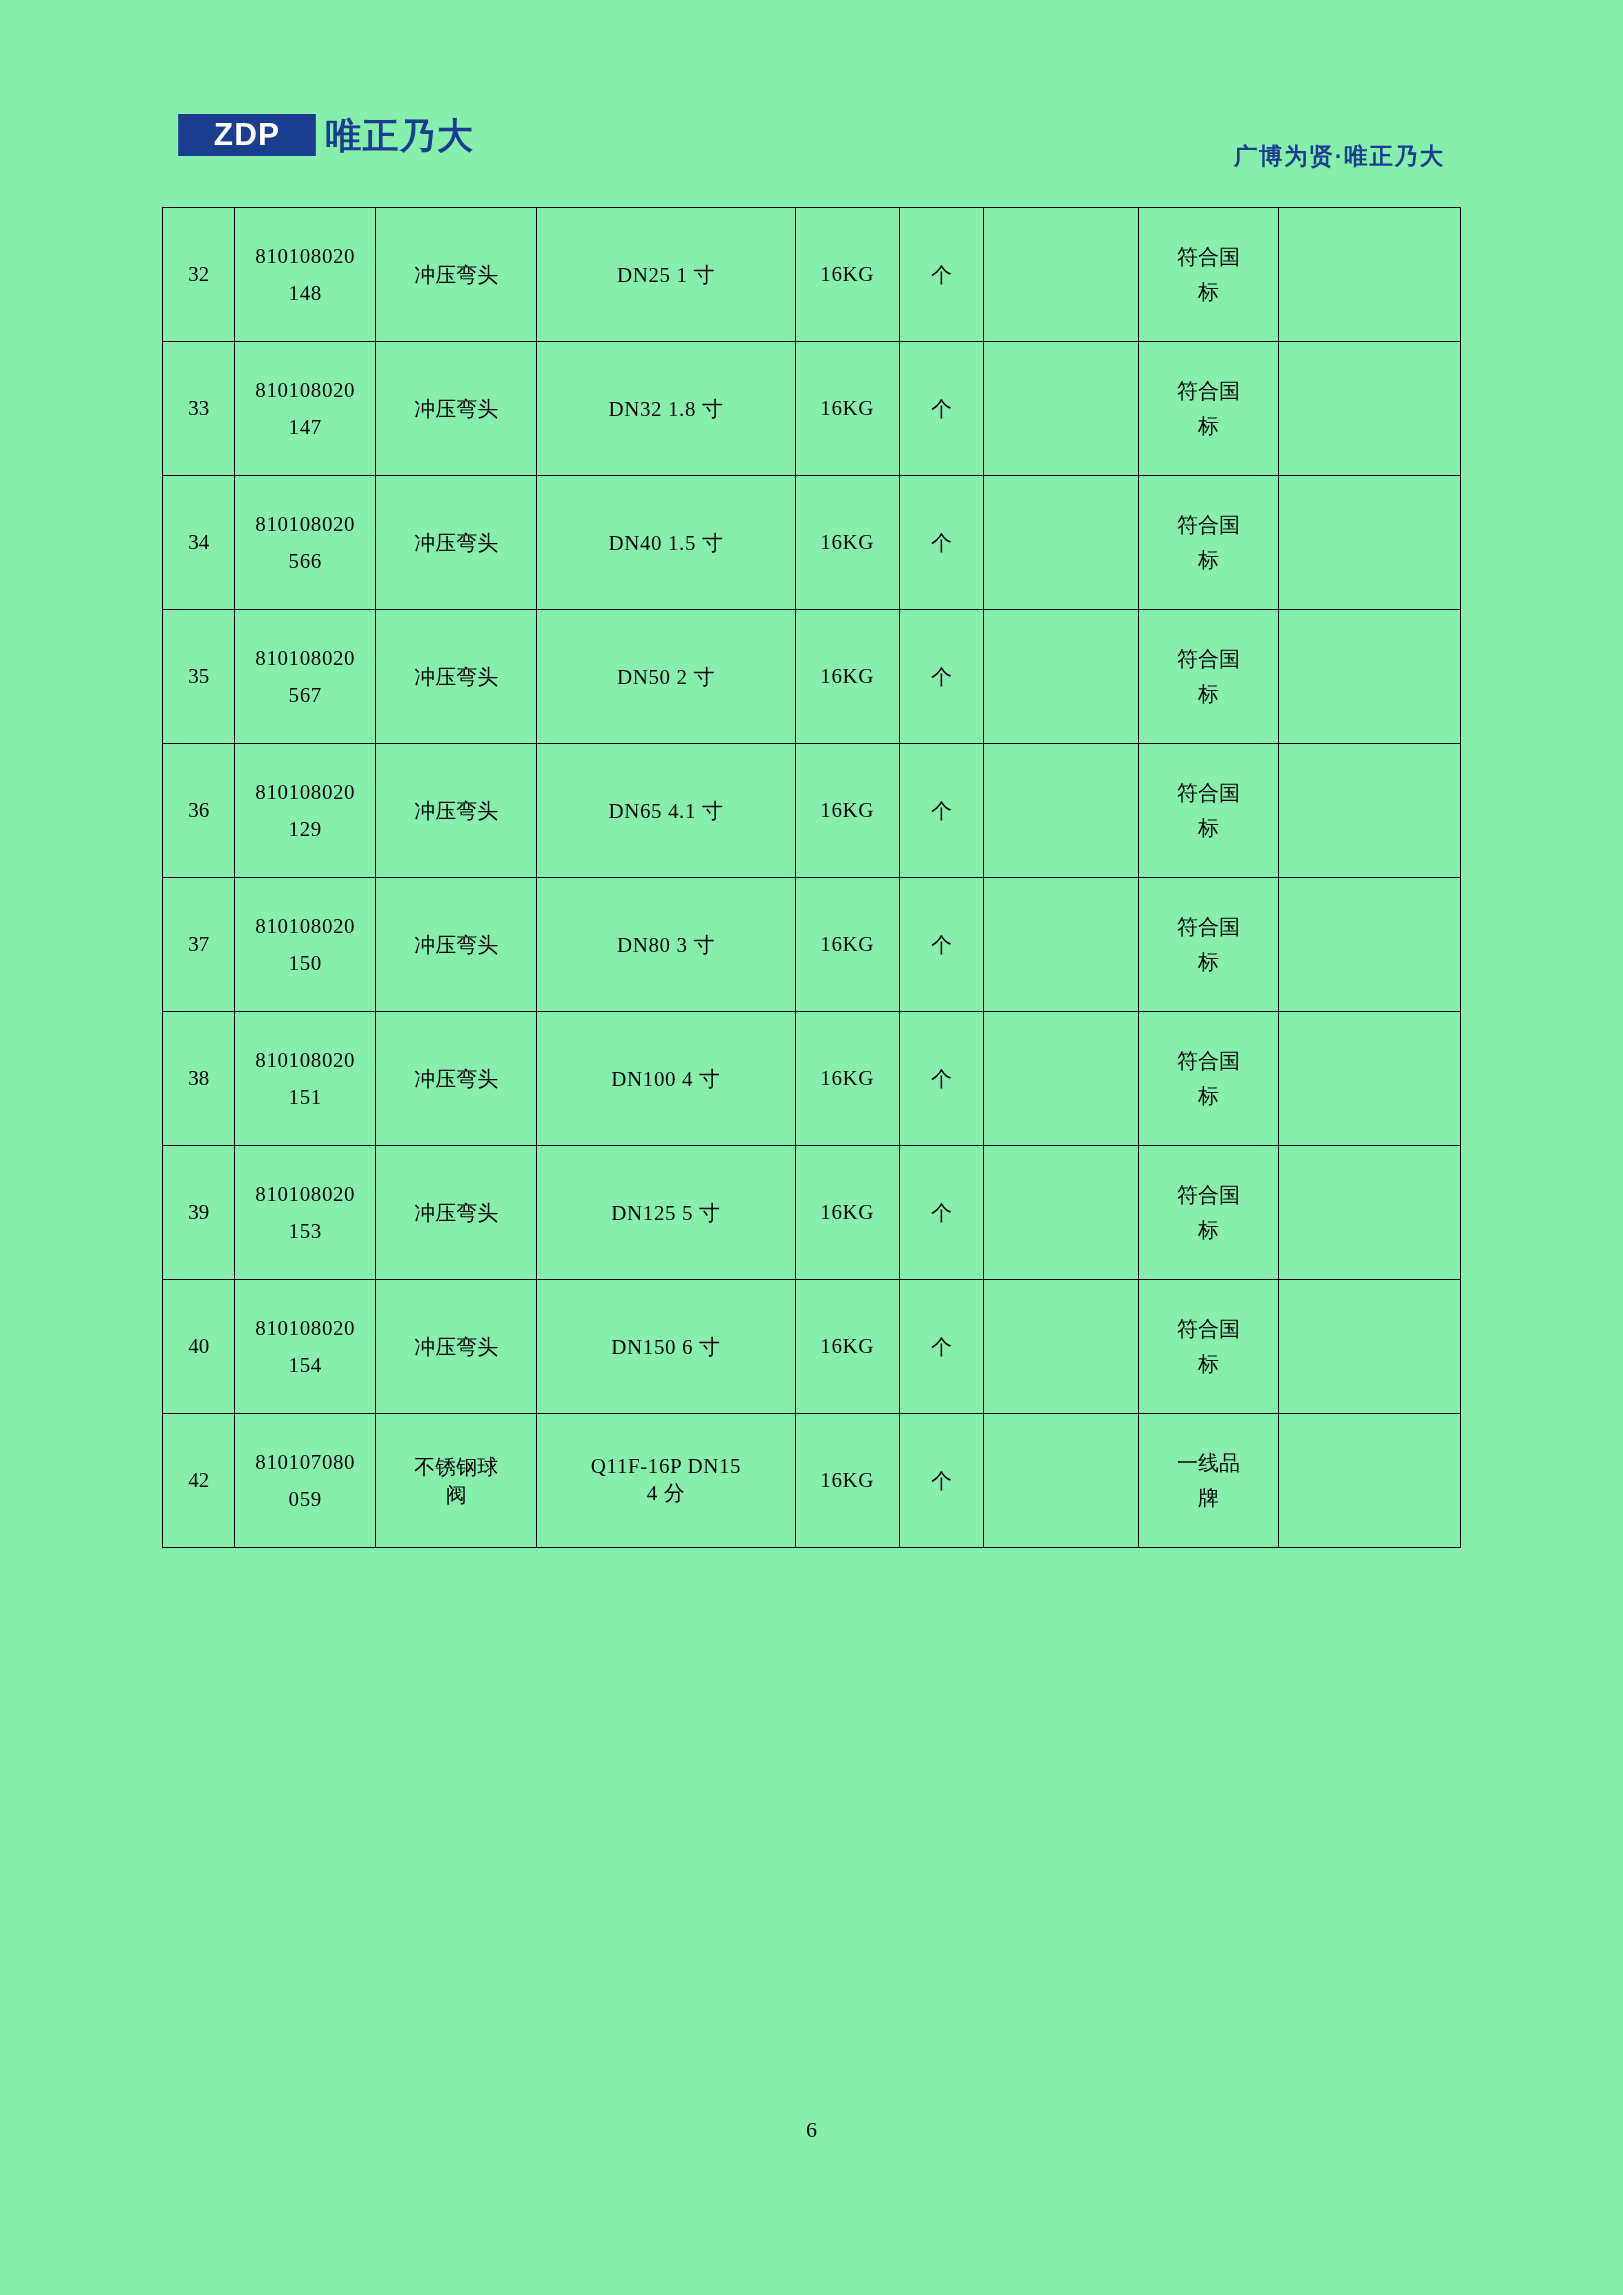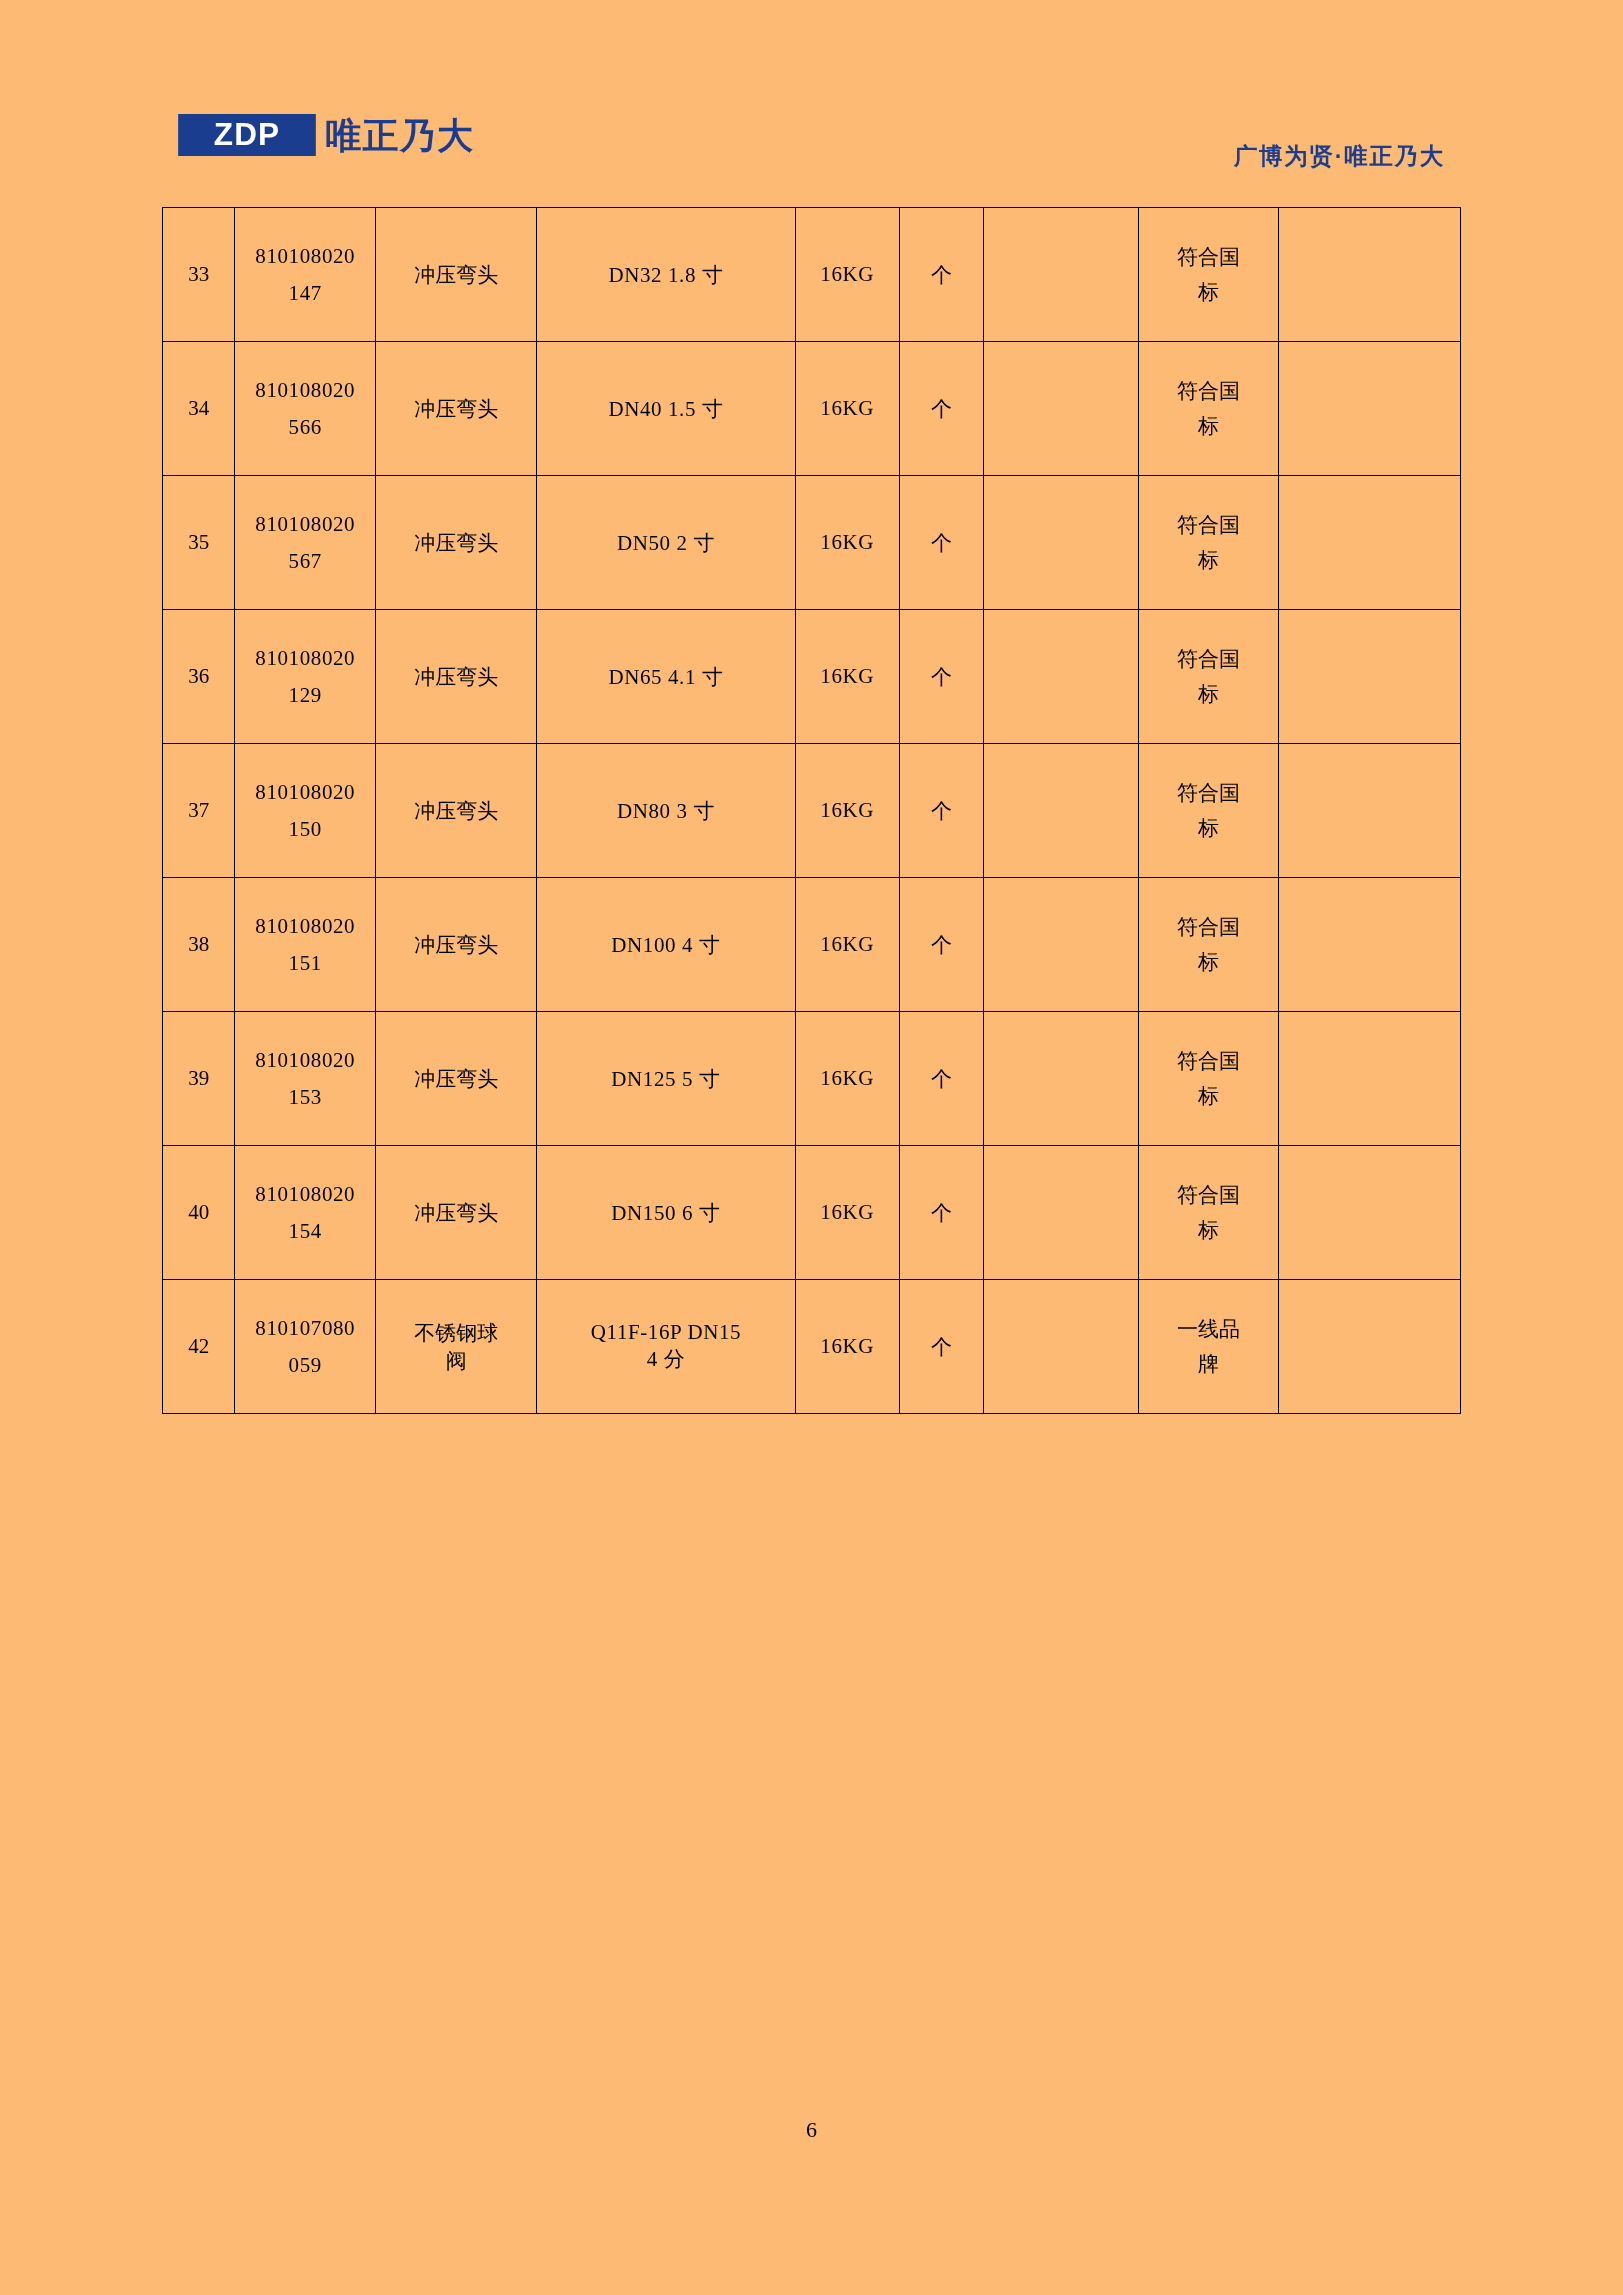--- a/index.html
+++ b/index.html
@@ -6,21 +6,21 @@
     margin: 0;
     padding: 0;
     background: #b3b3b3;
   }
   body {
     font-family: "Liberation Serif", "DejaVu Serif", serif;
   }
   .page {
     width: 1623px;
     height: 2295px;
-    background: #fdba74;
+    background: #86efac;
     position: relative;
     box-sizing: border-box;
     margin: 0 auto;
     overflow: hidden;
   }
 
   
   .header {
     position: absolute;
     top: 114px;
@@ -122,20 +122,37 @@
       </span>
       <span class="logo-text">唯正乃大</span>
     </div>
     <div class="slogan">广博为贤·唯正乃大</div>
   </div>
 
   <div class="table-wrap">
     <table class="spec">
       <tbody>
 
+        <tr>
+          <td class="c-no">32</td>
+          <td class="c-code cell-lines">
+            <span class="code-top">810108020</span>
+            <span class="code-bot">148</span>
+          </td>
+          <td class="c-name">冲压弯头</td>
+          <td class="c-spec">DN25 1 寸</td>
+          <td class="c-press">16KG</td>
+          <td class="c-unit">个</td>
+          <td class="c-qty"></td>
+          <td class="c-remark cell-lines">
+            <span>符合国</span>
+            <span>标</span>
+          </td>
+          <td class="c-extra"></td>
+        </tr>
 
         <tr>
           <td class="c-no">33</td>
           <td class="c-code cell-lines">
             <span class="code-top">810108020</span>
             <span class="code-bot">147</span>
           </td>
           <td class="c-name">冲压弯头</td>
           <td class="c-spec">DN32 1.8 寸</td>
           <td class="c-press">16KG</td>

